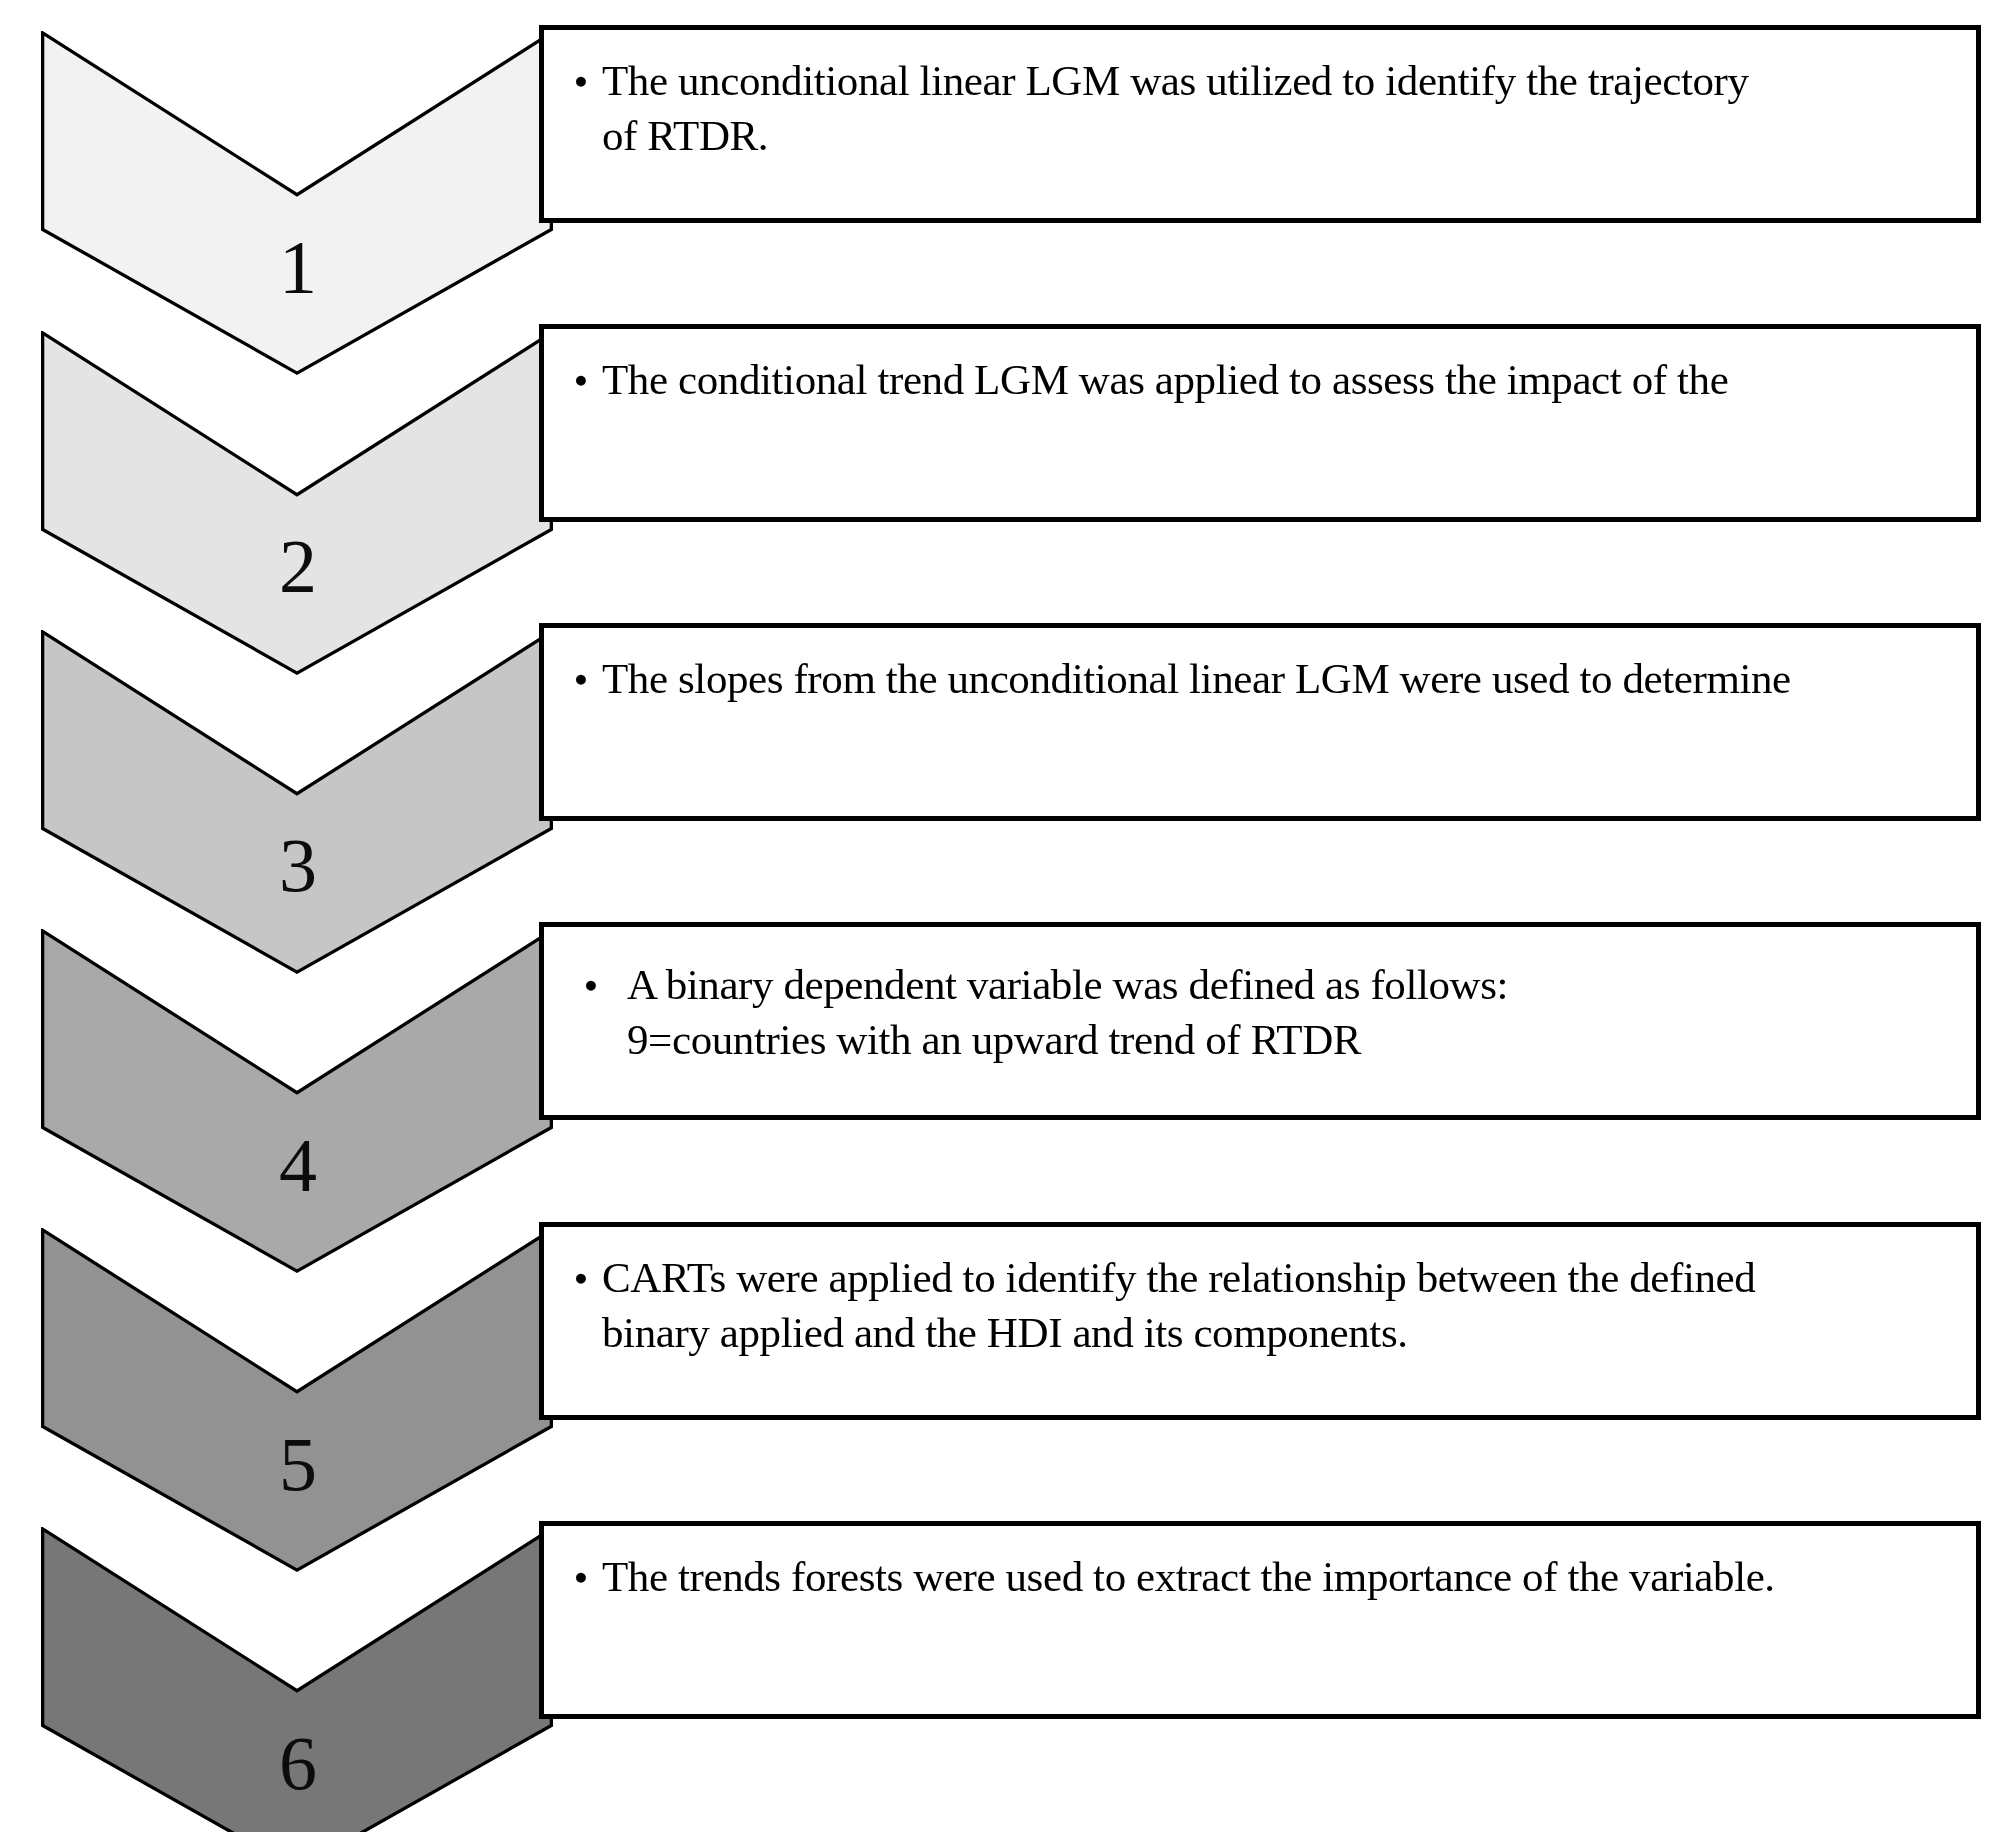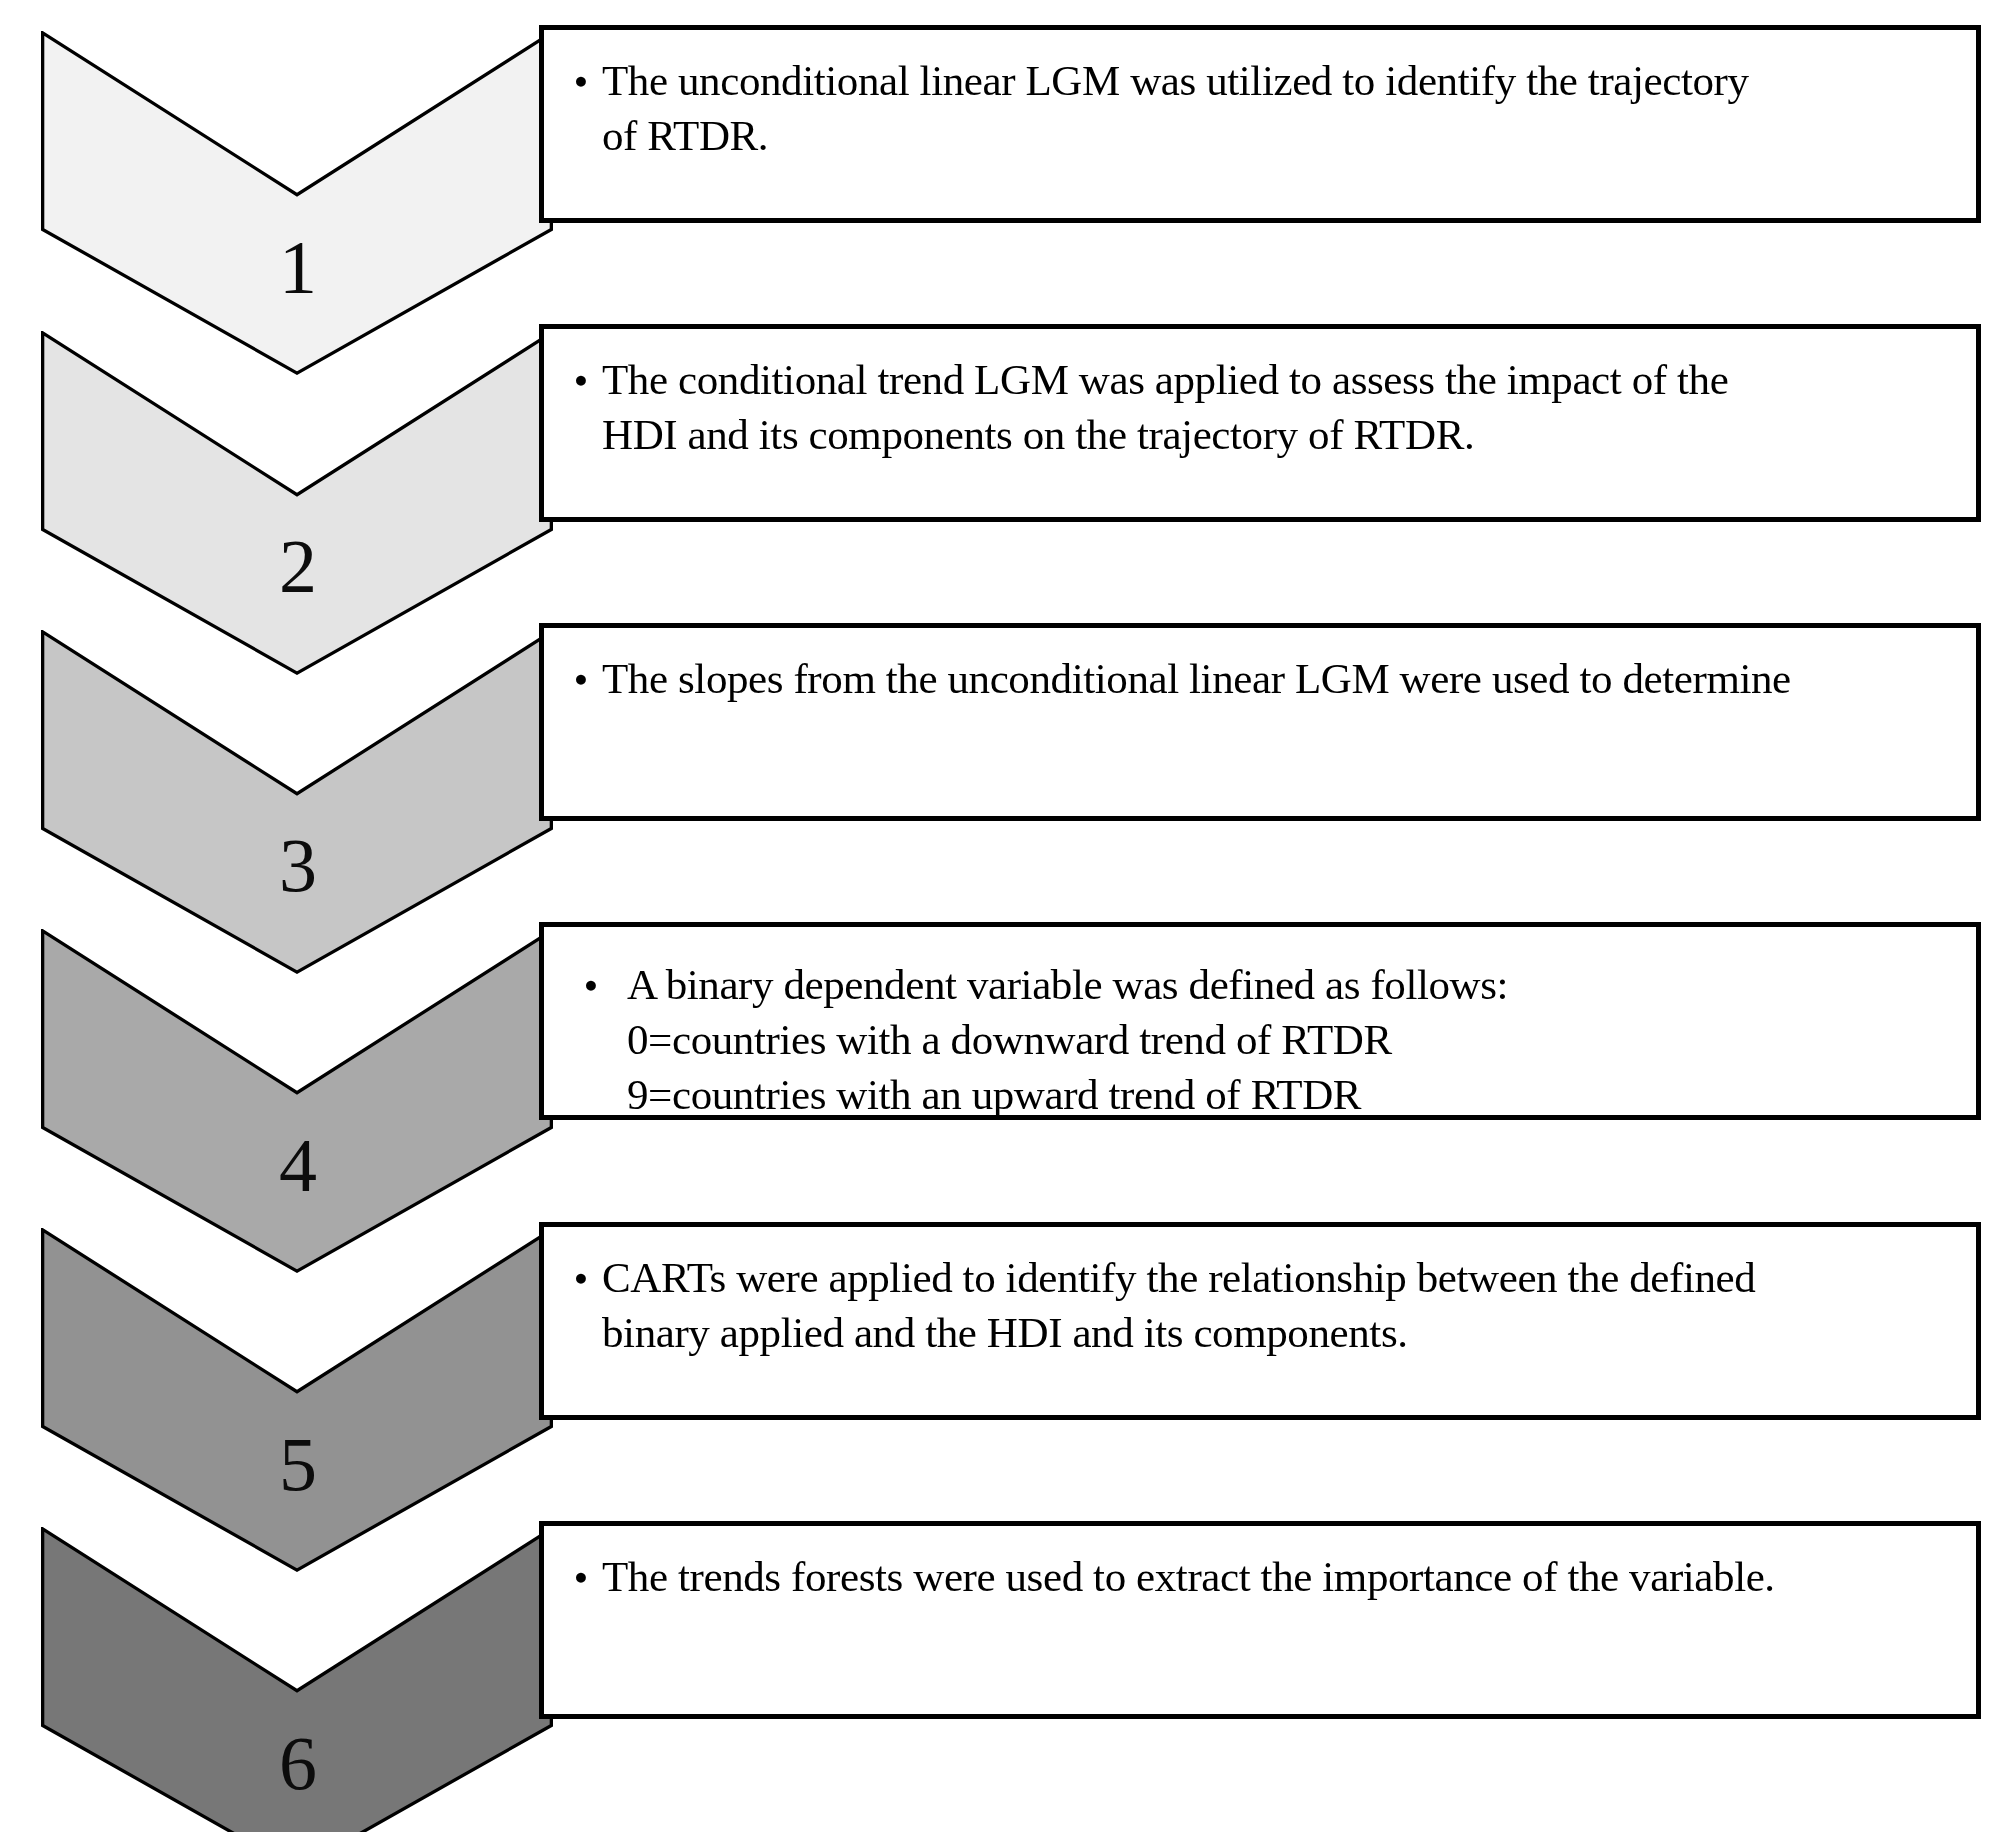--- a/index.html
+++ b/index.html
@@ -75,21 +75,20 @@
 
   <svg class="chevron" style="top:331px" viewBox="0 0 620 416" aria-hidden="true">
     <polygon points="2,2 310,198 618,2 618,240 310,414 2,240" stroke="#000" stroke-width="4" fill="#e4e4e4"></polygon>
   </svg>
   <div class="step-num" style="top:528px">2</div>
   <div class="step-box" style="top:324px">
     <div class="box-row">
       <span class="bullet">●</span>
       <div class="lines">
         <div class="line">The conditional trend LGM was applied to assess the impact of the</div>
-        <div class="line">HDI and its components on the trajectory of RTDR.</div>
       </div>
     </div>
   </div>
 
   <svg class="chevron" style="top:630px" viewBox="0 0 620 416" aria-hidden="true">
     <polygon points="2,2 310,198 618,2 618,240 310,414 2,240" stroke="#000" stroke-width="4" fill="#c6c6c6"></polygon>
   </svg>
   <div class="step-num" style="top:827px">3</div>
   <div class="step-box" style="top:623px">
     <div class="box-row">
@@ -102,21 +101,20 @@
 
   <svg class="chevron" style="top:929px" viewBox="0 0 620 416" aria-hidden="true">
     <polygon points="2,2 310,198 618,2 618,240 310,414 2,240" stroke="#000" stroke-width="4" fill="#a9a9a9"></polygon>
   </svg>
   <div class="step-num" style="top:1127px">4</div>
   <div class="step-box indent" style="top:922px">
     <div class="box-row">
       <span class="bullet">●</span>
       <div class="lines">
         <div class="line">A binary dependent variable was defined as follows:</div>
-        <div class="line">0=countries with a downward trend of RTDR</div>
         <div class="line">9=countries with an upward trend of RTDR</div>
       </div>
     </div>
   </div>
 
   <svg class="chevron" style="top:1228px" viewBox="0 0 620 416" aria-hidden="true">
     <polygon points="2,2 310,198 618,2 618,240 310,414 2,240" stroke="#000" stroke-width="4" fill="#929292"></polygon>
   </svg>
   <div class="step-num" style="top:1426px">5</div>
   <div class="step-box" style="top:1222px">

